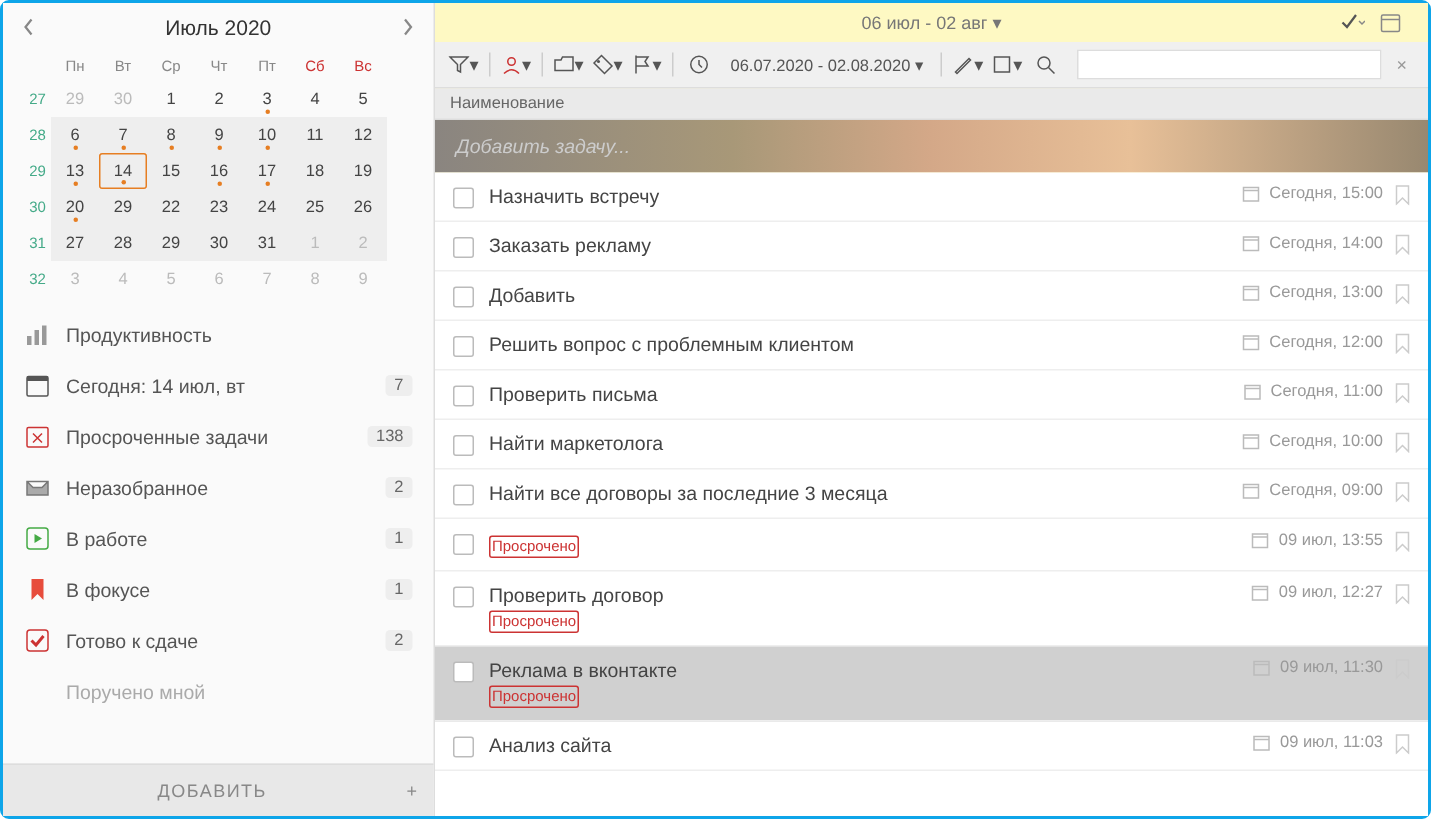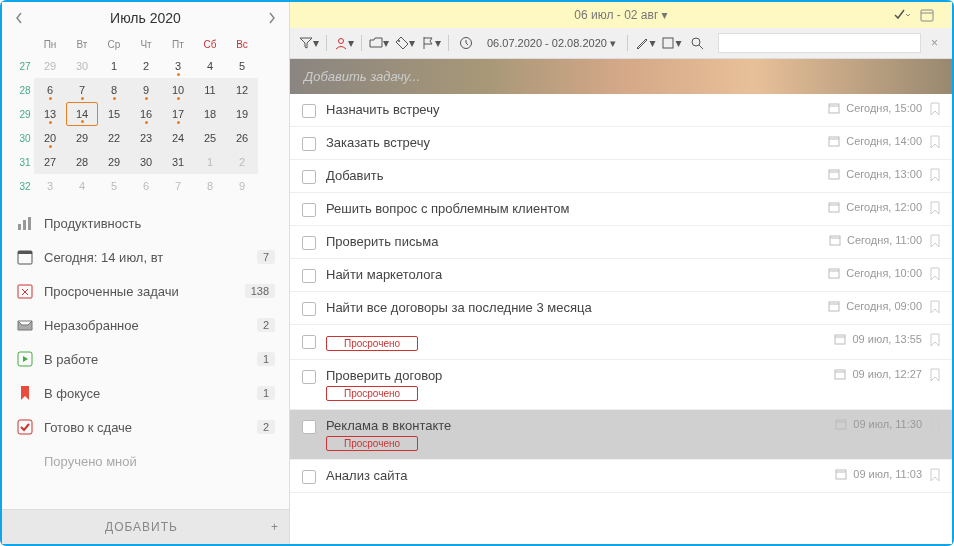--- a/index.html
+++ b/index.html
@@ -38,21 +38,21 @@
 .tb-search { flex: 1; border: 1px solid #ddd; background: #fff; height: 20px; margin-left: 6px; padding: 0 6px; font-size: 11px; }
 .tb-close { color: #999; cursor: pointer; padding: 0 6px; }
 .col-header { padding: 4px 10px; font-size: 11px; color: #666; background: #eaeaea; border-bottom: 1px solid #ddd; }
 .add-task { padding: 10px 14px; color: #ccc; font-size: 13px; font-style: italic; background: linear-gradient(90deg, #8a8580 0%, #a89878 30%, #d4a888 50%, #e8c098 70%, #988870 100%); cursor: text; }
 .task-list { flex: 1; overflow-y: auto; background: #fff; }
 .task { display: flex; align-items: flex-start; padding: 8px 12px; border-bottom: 1px solid #eee; cursor: pointer; }
 .task.selected { background: #d0d0d0; }
 .task .chk { width: 14px; height: 14px; border: 1px solid #bbb; border-radius: 2px; margin-right: 10px; margin-top: 2px; background: #fff; }
 .task .body { flex: 1; }
 .task .title { font-size: 13px; color: #444; }
-.task .overdue { display: inline-block; border: 1px solid #c33; color: #c33; font-size: 10px; padding: 1px 17px; border-radius: 2px; margin-top: 3px; }
+.task .overdue { display: inline-block; border: 1px solid #c33; color: #c33; font-size: 10px; padding: 1px 1px; border-radius: 2px; margin-top: 3px; }
 .task .meta { display: flex; align-items: center; gap: 6px; color: #999; font-size: 11px; }
 .task .meta .cal-ic { width: 12px; height: 12px; }
 .task .bm { width: 10px; height: 14px; margin-left: 8px; color: #ccc; }
 svg { display: block; }
 </style>
 </head>
 <body>
 
 <div class="app">
   <div class="sidebar">
@@ -276,20 +276,21 @@
           </svg>▾</span>
       <span class="tb-btn">
           <svg width="14" height="14" viewBox="0 0 14 14">
             <circle cx="6" cy="6" r="4" stroke="#555" fill="none"></circle>
             <line x1="9" y1="9" x2="13" y2="13" stroke="#555"></line>
           </svg>
         </span>
       <input class="tb-search" type="text" style="">
       <span class="tb-close">×</span>
     </div>
+    <div class="col-header">Наименование</div>
     <div class="add-task">Добавить задачу...</div>
     <div class="task-list" id="task-list">
         <div class="task">
           <div class="chk"></div>
           <div class="body">
             <div class="title">Назначить встречу</div>
           </div>
           <div class="meta">
             <svg class="cal-ic" width="12" height="12" viewBox="0 0 12 12">
               <rect x="1" y="2" width="10" height="9" stroke="#bbb" fill="none"></rect>
@@ -299,21 +300,21 @@
           </div>
           <span class="bm">
             <svg width="10" height="14" viewBox="0 0 10 14">
               <path d="M1 1 L9 1 L9 13 L5 9 L1 13 Z" stroke="#ccc" fill="none"></path>
             </svg>
           </span>
         </div>
         <div class="task">
           <div class="chk"></div>
           <div class="body">
-            <div class="title">Заказать встречу</div>
+            <div class="title">Заказать рекламу</div>
           </div>
           <div class="meta">
             <svg class="cal-ic" width="12" height="12" viewBox="0 0 12 12">
               <rect x="1" y="2" width="10" height="9" stroke="#bbb" fill="none"></rect>
               <line x1="1" y1="4" x2="11" y2="4" stroke="#bbb"></line>
             </svg>
             <span>Сегодня, 14:00</span>
           </div>
           <span class="bm">
             <svg width="10" height="14" viewBox="0 0 10 14">

